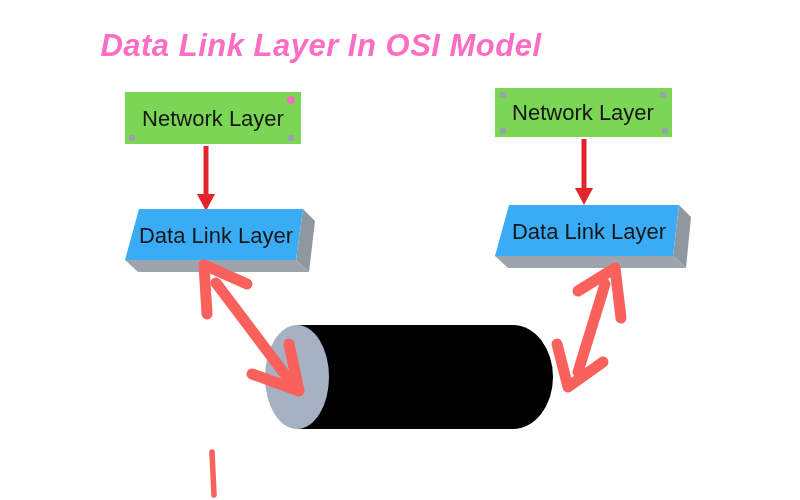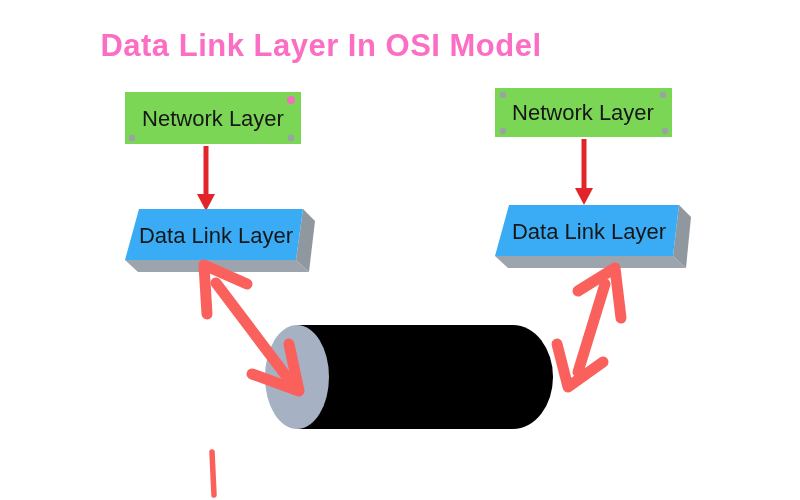--- a/index.html
+++ b/index.html
@@ -21,20 +21,21 @@
     position: absolute;
     top: 28px;
     left: 0;
     width: 642px;
     text-align: center;
     font-size: 31px;
     font-weight: bold;
     letter-spacing: 0.5px;
     color: #FB6EC4;
     font-family: "Liberation Sans", sans-serif;
+    font-style: italic;
   }
   svg.diagram {
     position: absolute;
     left: 0;
     top: 0;
   }
   .node-label {
     font-family: "Liberation Sans", sans-serif;
     font-size: 22px;
     fill: #161616;

